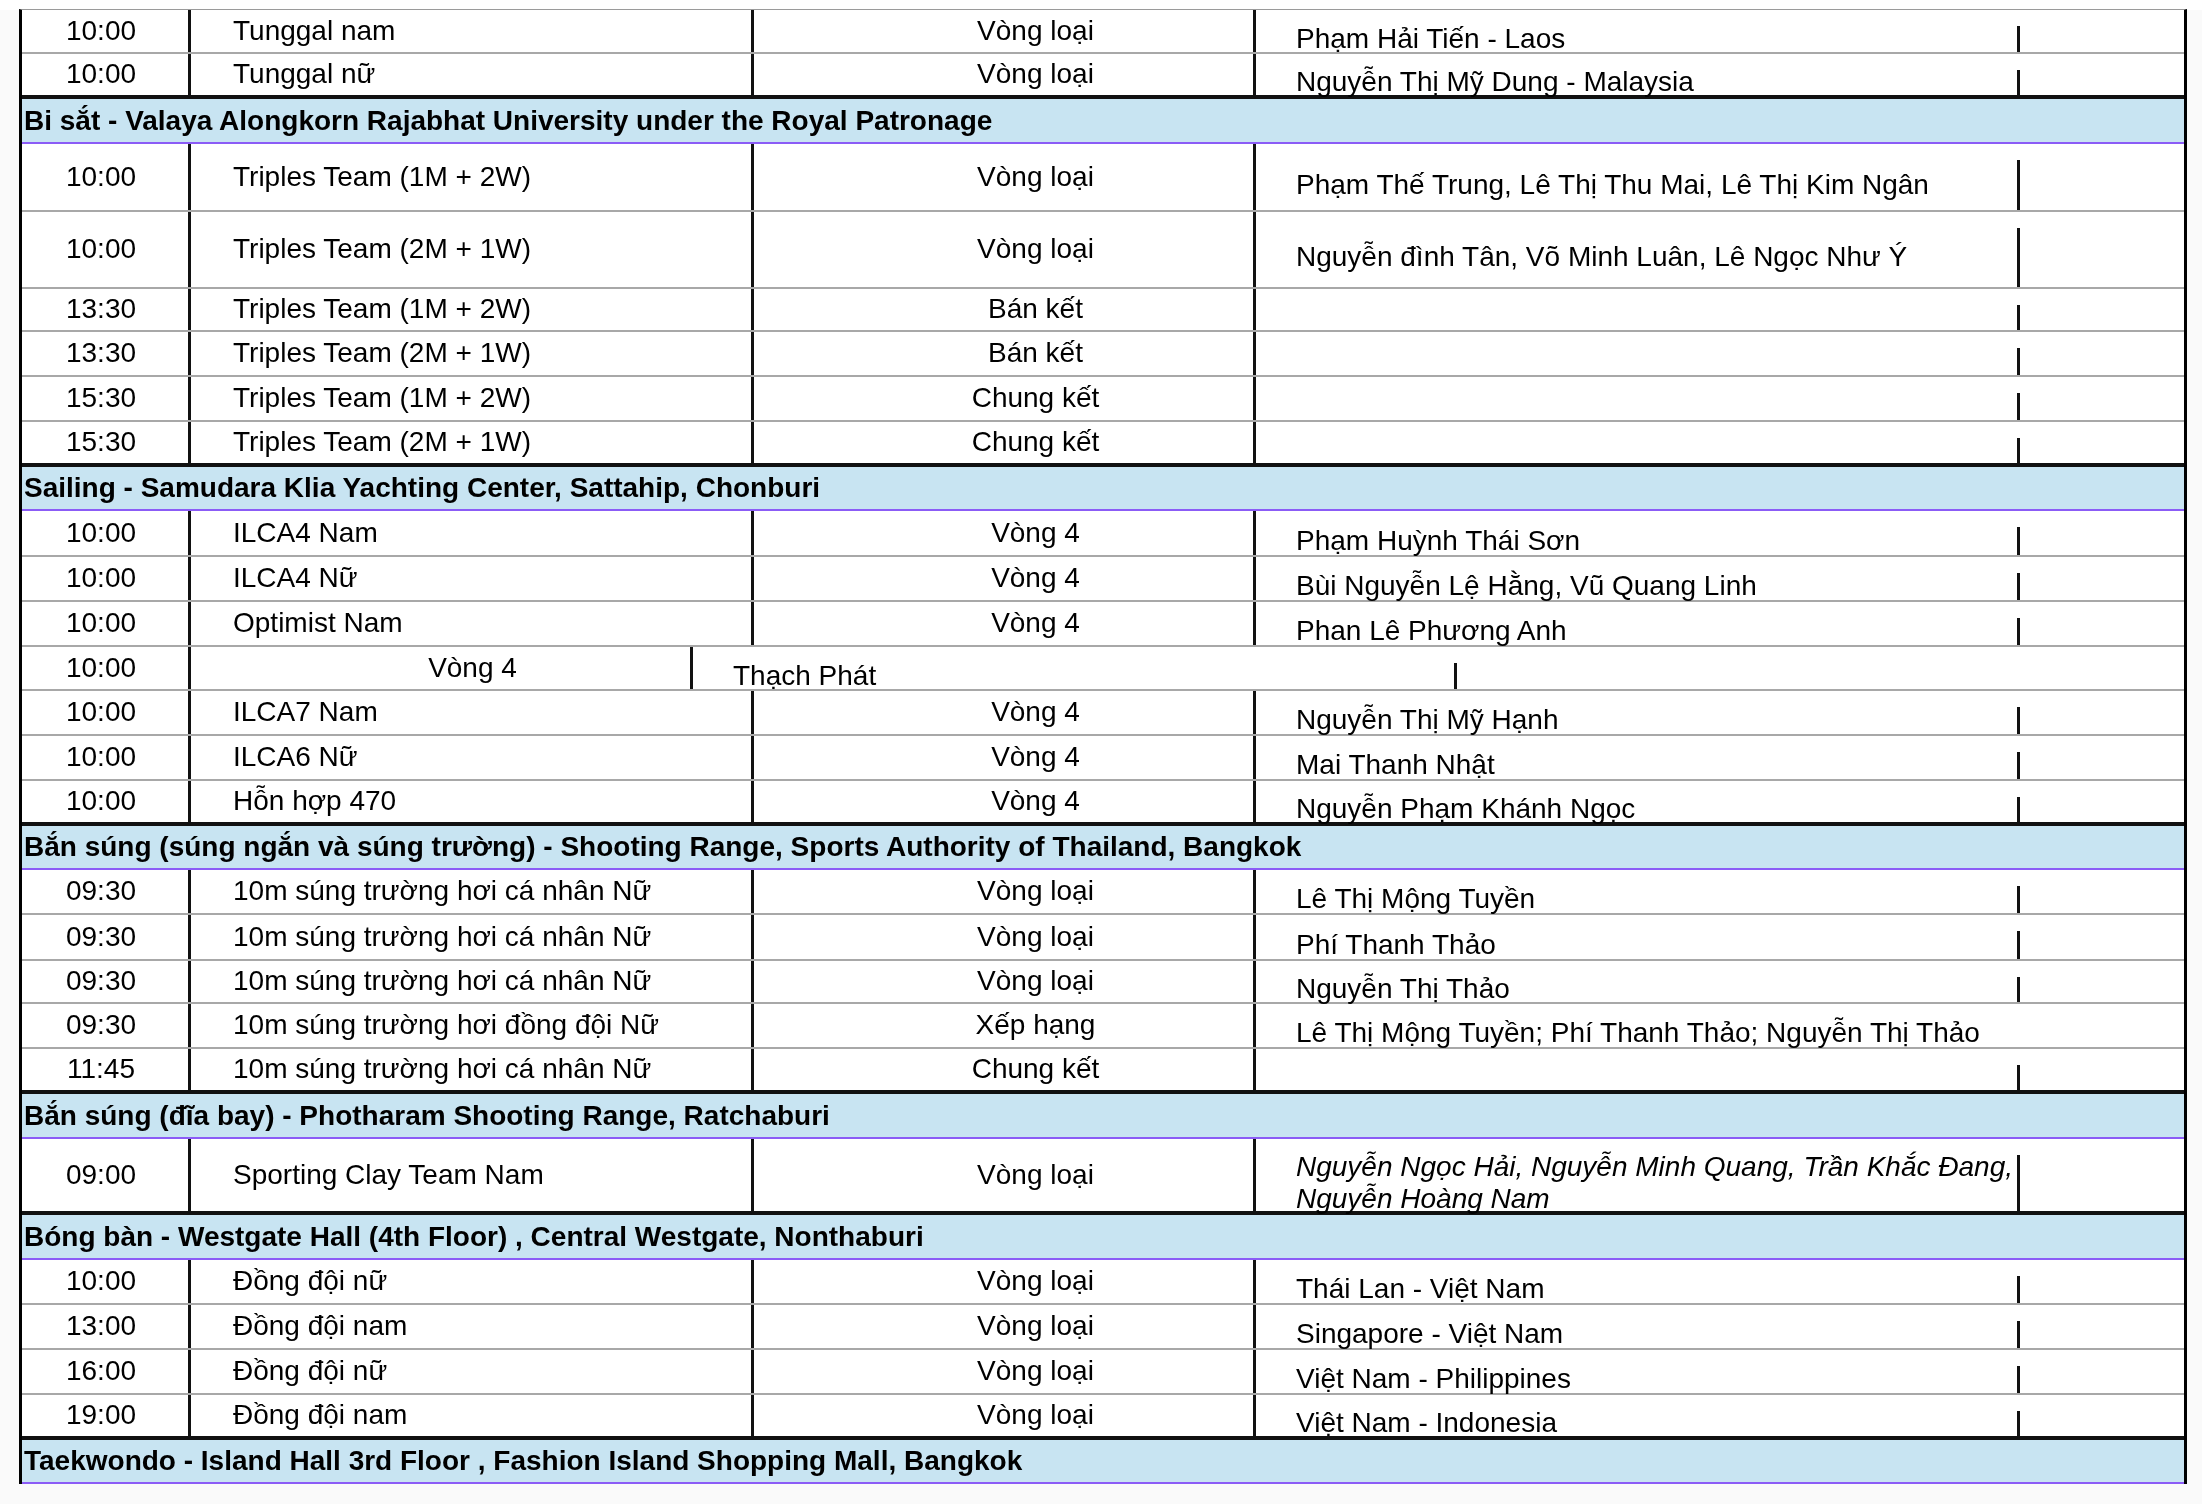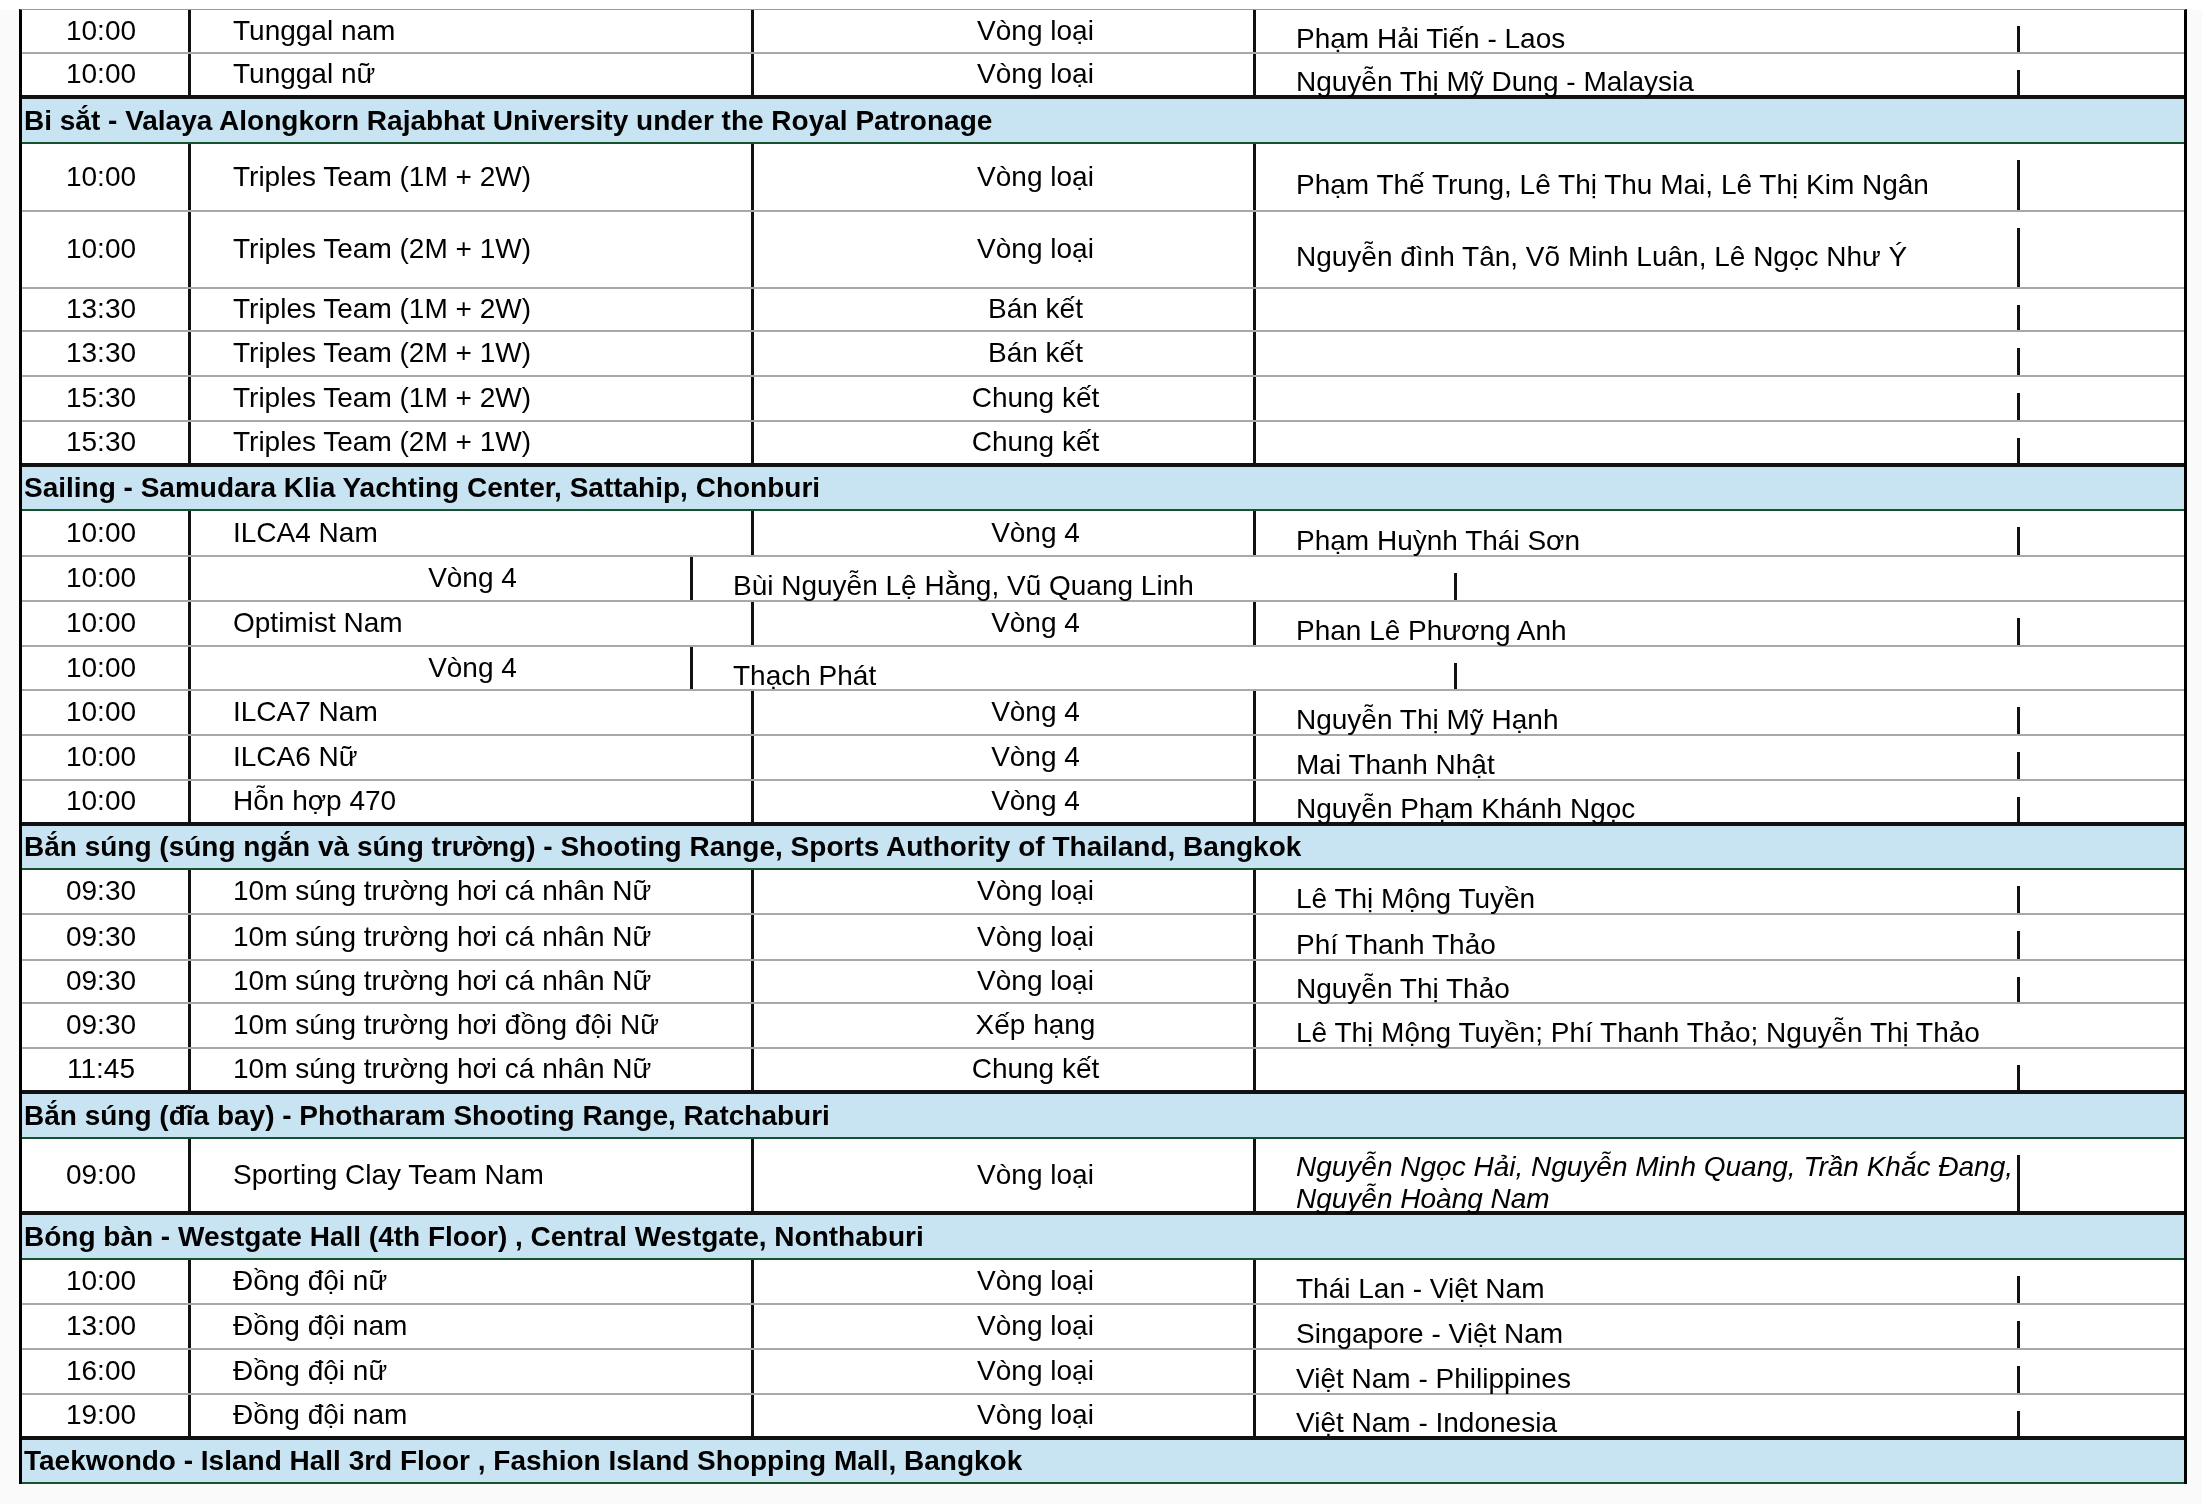--- a/index.html
+++ b/index.html
@@ -30,21 +30,21 @@
   .c-event { width: 527px; padding-left: 6px; border-right: 3px solid #111; }
   .c-round { width: 466px; justify-content: center; border-right: 3px solid #111; padding-left: 28px; }
   .c-athletes { width: 728px; padding-left: 4px; border-right: 3px solid #111; margin-top: 16px; }
   .c-athletes.wrap { white-space: normal; line-height: 1.15; font-style: italic; }
   .c-athletes.overflow { border-right: none; position: relative; z-index: 2; }
   .c-extra { flex: 1; }
   .section {
     background: #c8e4f2; box-sizing: border-box;
     font-weight: bold; font-size: 28px;
     display: flex; align-items: center; padding-left: 2px;
-    border-bottom: 2px solid #14532d;
+    border-bottom: 2px solid #8b5cf6;
     white-space: nowrap;
   }
 </style>
 </head>
 <body>
 
 <div class="topwhite"></div>
 
 <div id="sheet">
 
@@ -110,20 +110,21 @@
   <div class="section" style="height:44px">Sailing - Samudara Klia Yachting Center, Sattahip, Chonburi</div>
   <div class="row" style="height:46px">
     <div class="cell c-time">10:00</div>
     <div class="cell c-event">ILCA4 Nam</div>
     <div class="cell c-round">Vòng 4</div>
     <div class="cell c-athletes">Phạm Huỳnh Thái Sơn</div>
     <div class="cell c-extra"></div>
   </div>
   <div class="row" style="height:45px">
     <div class="cell c-time">10:00</div>
+    <div class="cell c-event">ILCA4 Nữ</div>
     <div class="cell c-round">Vòng 4</div>
     <div class="cell c-athletes">Bùi Nguyễn Lệ Hằng, Vũ Quang Linh</div>
     <div class="cell c-extra"></div>
   </div>
   <div class="row" style="height:45px">
     <div class="cell c-time">10:00</div>
     <div class="cell c-event">Optimist Nam</div>
     <div class="cell c-round">Vòng 4</div>
     <div class="cell c-athletes">Phan Lê Phương Anh</div>
     <div class="cell c-extra"></div>

